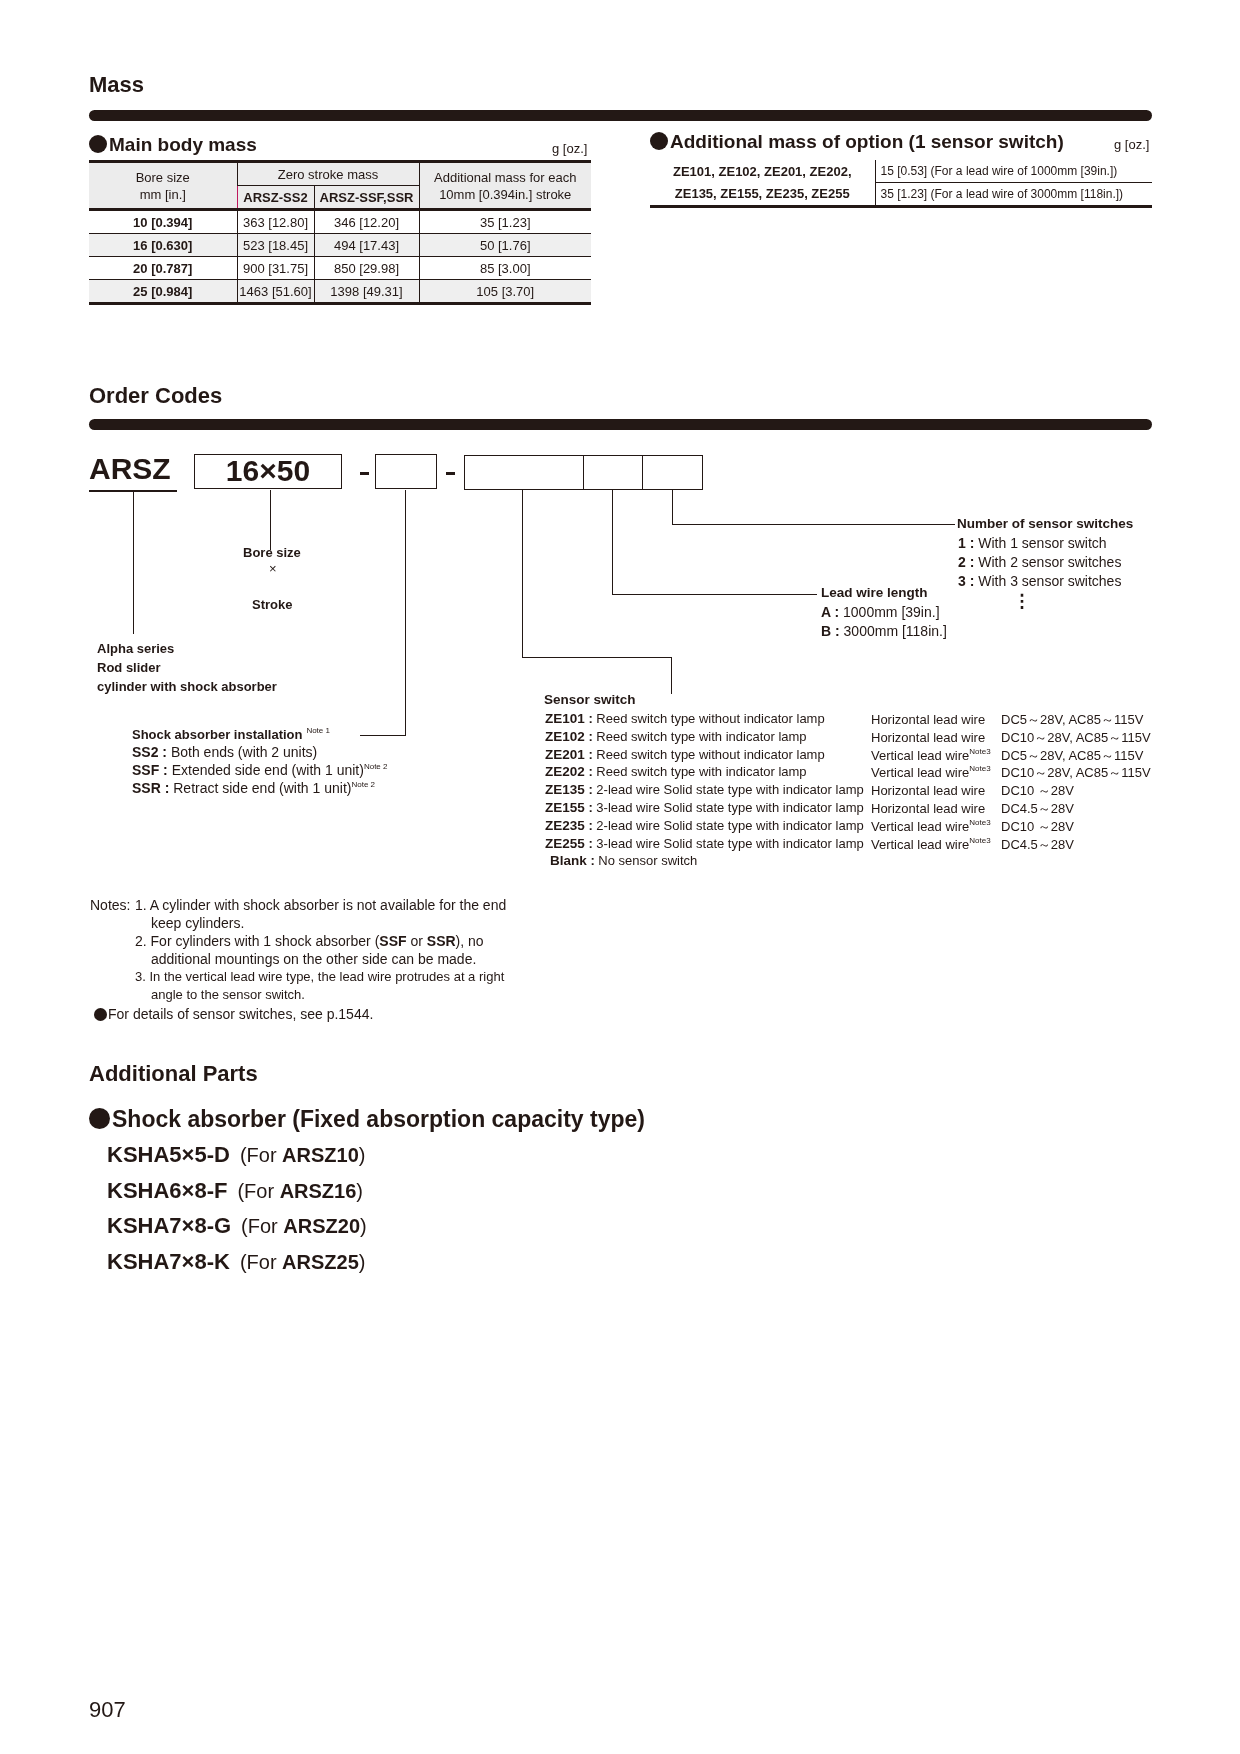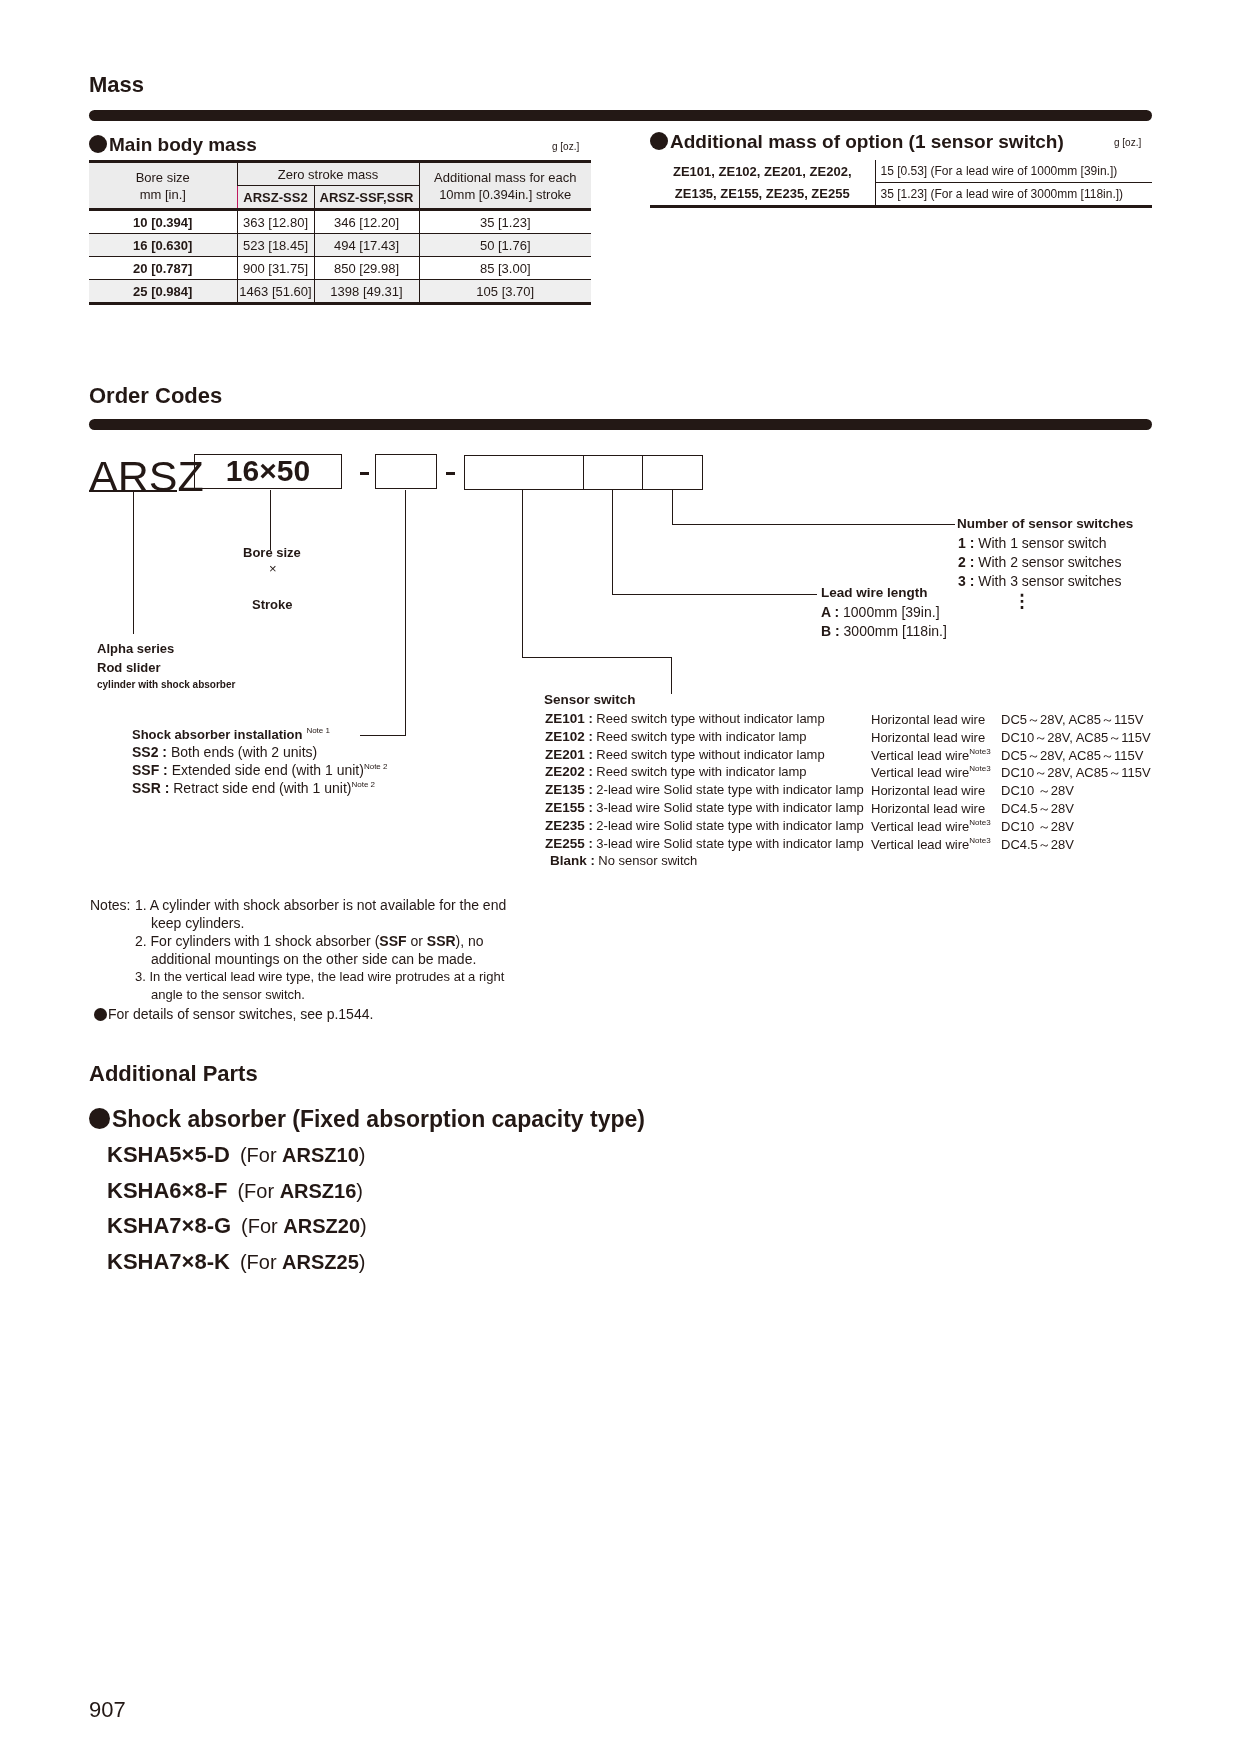--- a/index.html
+++ b/index.html
@@ -3,31 +3,31 @@
 <meta charset="utf-8">
 <style>
   html, body { margin:0; padding:0; background:#fff; }
   body { width:1240px; height:1754px; position:relative; overflow:hidden;
          font-family:"Liberation Sans", sans-serif; color:#231815; }
   .abs { position:absolute; }
   .h2 { font-weight:bold; font-size:22px; }
   .bar { position:absolute; height:11px; background:#231815; border-radius:6px; }
   .sub { font-weight:bold; font-size:19px; white-space:nowrap; }
   .bullet { display:inline-block; width:18px; height:18px; border-radius:50%; background:#231815; vertical-align:-2px; margin-right:2px; }
-  .unit { font-size:10px; }
+  .unit { font-size:13px; }
   table.t { position:absolute; border-collapse:collapse; font-size:13px; }
   table.t td { border-left:1px solid #231815; text-align:center; padding:0; height:22px; border-bottom:1px solid #231815; }
   table.t td:first-child { border-left:none; }
   table.t tr.hdr td { background:#ececec; }
   table.t .top td { border-top:3px solid #231815; }
   table.t tr.lasthdr td { border-bottom:3px solid #231815; }
   table.t tr:last-child td { border-bottom:3px solid #231815; }
   table.t tr.shade td { background:#efefef; }
   .b { font-weight:bold; }
-  .oc-model { font-size:43px; font-weight:normal; }
+  .oc-model { font-size:30px; font-weight:bold; }
   .box { position:absolute; border:1.5px solid #231815; box-sizing:border-box; }
   .dash { position:absolute; width:9px; height:3px; background:#231815; }
   .vl { position:absolute; width:1.3px; background:#231815; }
   .hl { position:absolute; height:1.3px; background:#231815; }
   .lbl { position:absolute; font-size:14px; white-space:nowrap; }
   .lblb { font-weight:bold; font-size:14px; }
   sup { font-size:8px; vertical-align:6px;text-align:center; }
   .srow { position:absolute; font-size:13px; white-space:nowrap; height:18px; }
   .notes { position:absolute; font-size:14px; line-height:18px; }
   .part { position:absolute; font-size:22px; white-space:nowrap; }
@@ -136,21 +136,21 @@
 <div class="hl" style="left:612px;top:594px;width:205px;"></div>
 <div class="vl" style="left:672px;top:490px;height:34px;"></div>
 <div class="hl" style="left:672px;top:524px;width:283px;"></div>
 
 <div class="lbl lblb" style="left:243px;top:545px;font-size:13px;">Bore size</div>
 <div class="lbl" style="left:269px;top:561px;font-size:13px;">×</div>
 <div class="lbl lblb" style="left:252px;top:597px;font-size:13px;">Stroke</div>
 
 <div class="lbl lblb" style="left:97px;top:641px;font-size:13px;">Alpha series</div>
 <div class="lbl lblb" style="left:97px;top:660px;font-size:13px;">Rod slider</div>
-<div class="lbl lblb" style="left:97px;top:679px;font-size:10px;">cylinder with shock absorber</div>
+<div class="lbl lblb" style="left:97px;top:679px;font-size:13px;">cylinder with shock absorber</div>
 
 <div class="lbl" style="left:132px;top:726px;"><span class="lblb" style="font-size:13px;">Shock absorber installation</span> <sup>Note 1</sup></div>
 <div class="lbl" style="left:132px;top:744px;"><span class="lblb">SS2</span><span class="lblb"> : </span><span>Both ends (with 2 units)</span></div>
 <div class="lbl" style="left:132px;top:762px;"><span class="lblb">SSF</span><span class="lblb"> : </span><span>Extended side end (with 1 unit)</span><sup>Note 2</sup></div>
 <div class="lbl" style="left:132px;top:780px;"><span class="lblb">SSR</span><span class="lblb"> : </span><span>Retract side end (with 1 unit)</span><sup>Note 2</sup></div>
 
 <div class="lbl lblb" style="left:957px;top:516px;font-size:13.5px;">Number of sensor switches</div>
 <div class="lbl" style="left:958px;top:535px;"><span class="lblb">1</span><span class="lblb"> : </span><span>With 1 sensor switch</span></div>
 <div class="lbl" style="left:958px;top:554px;"><span class="lblb">2</span><span class="lblb"> : </span><span>With 2 sensor switches</span></div>
 <div class="lbl" style="left:958px;top:573px;"><span class="lblb">3</span><span class="lblb"> : </span><span>With 3 sensor switches</span></div>

